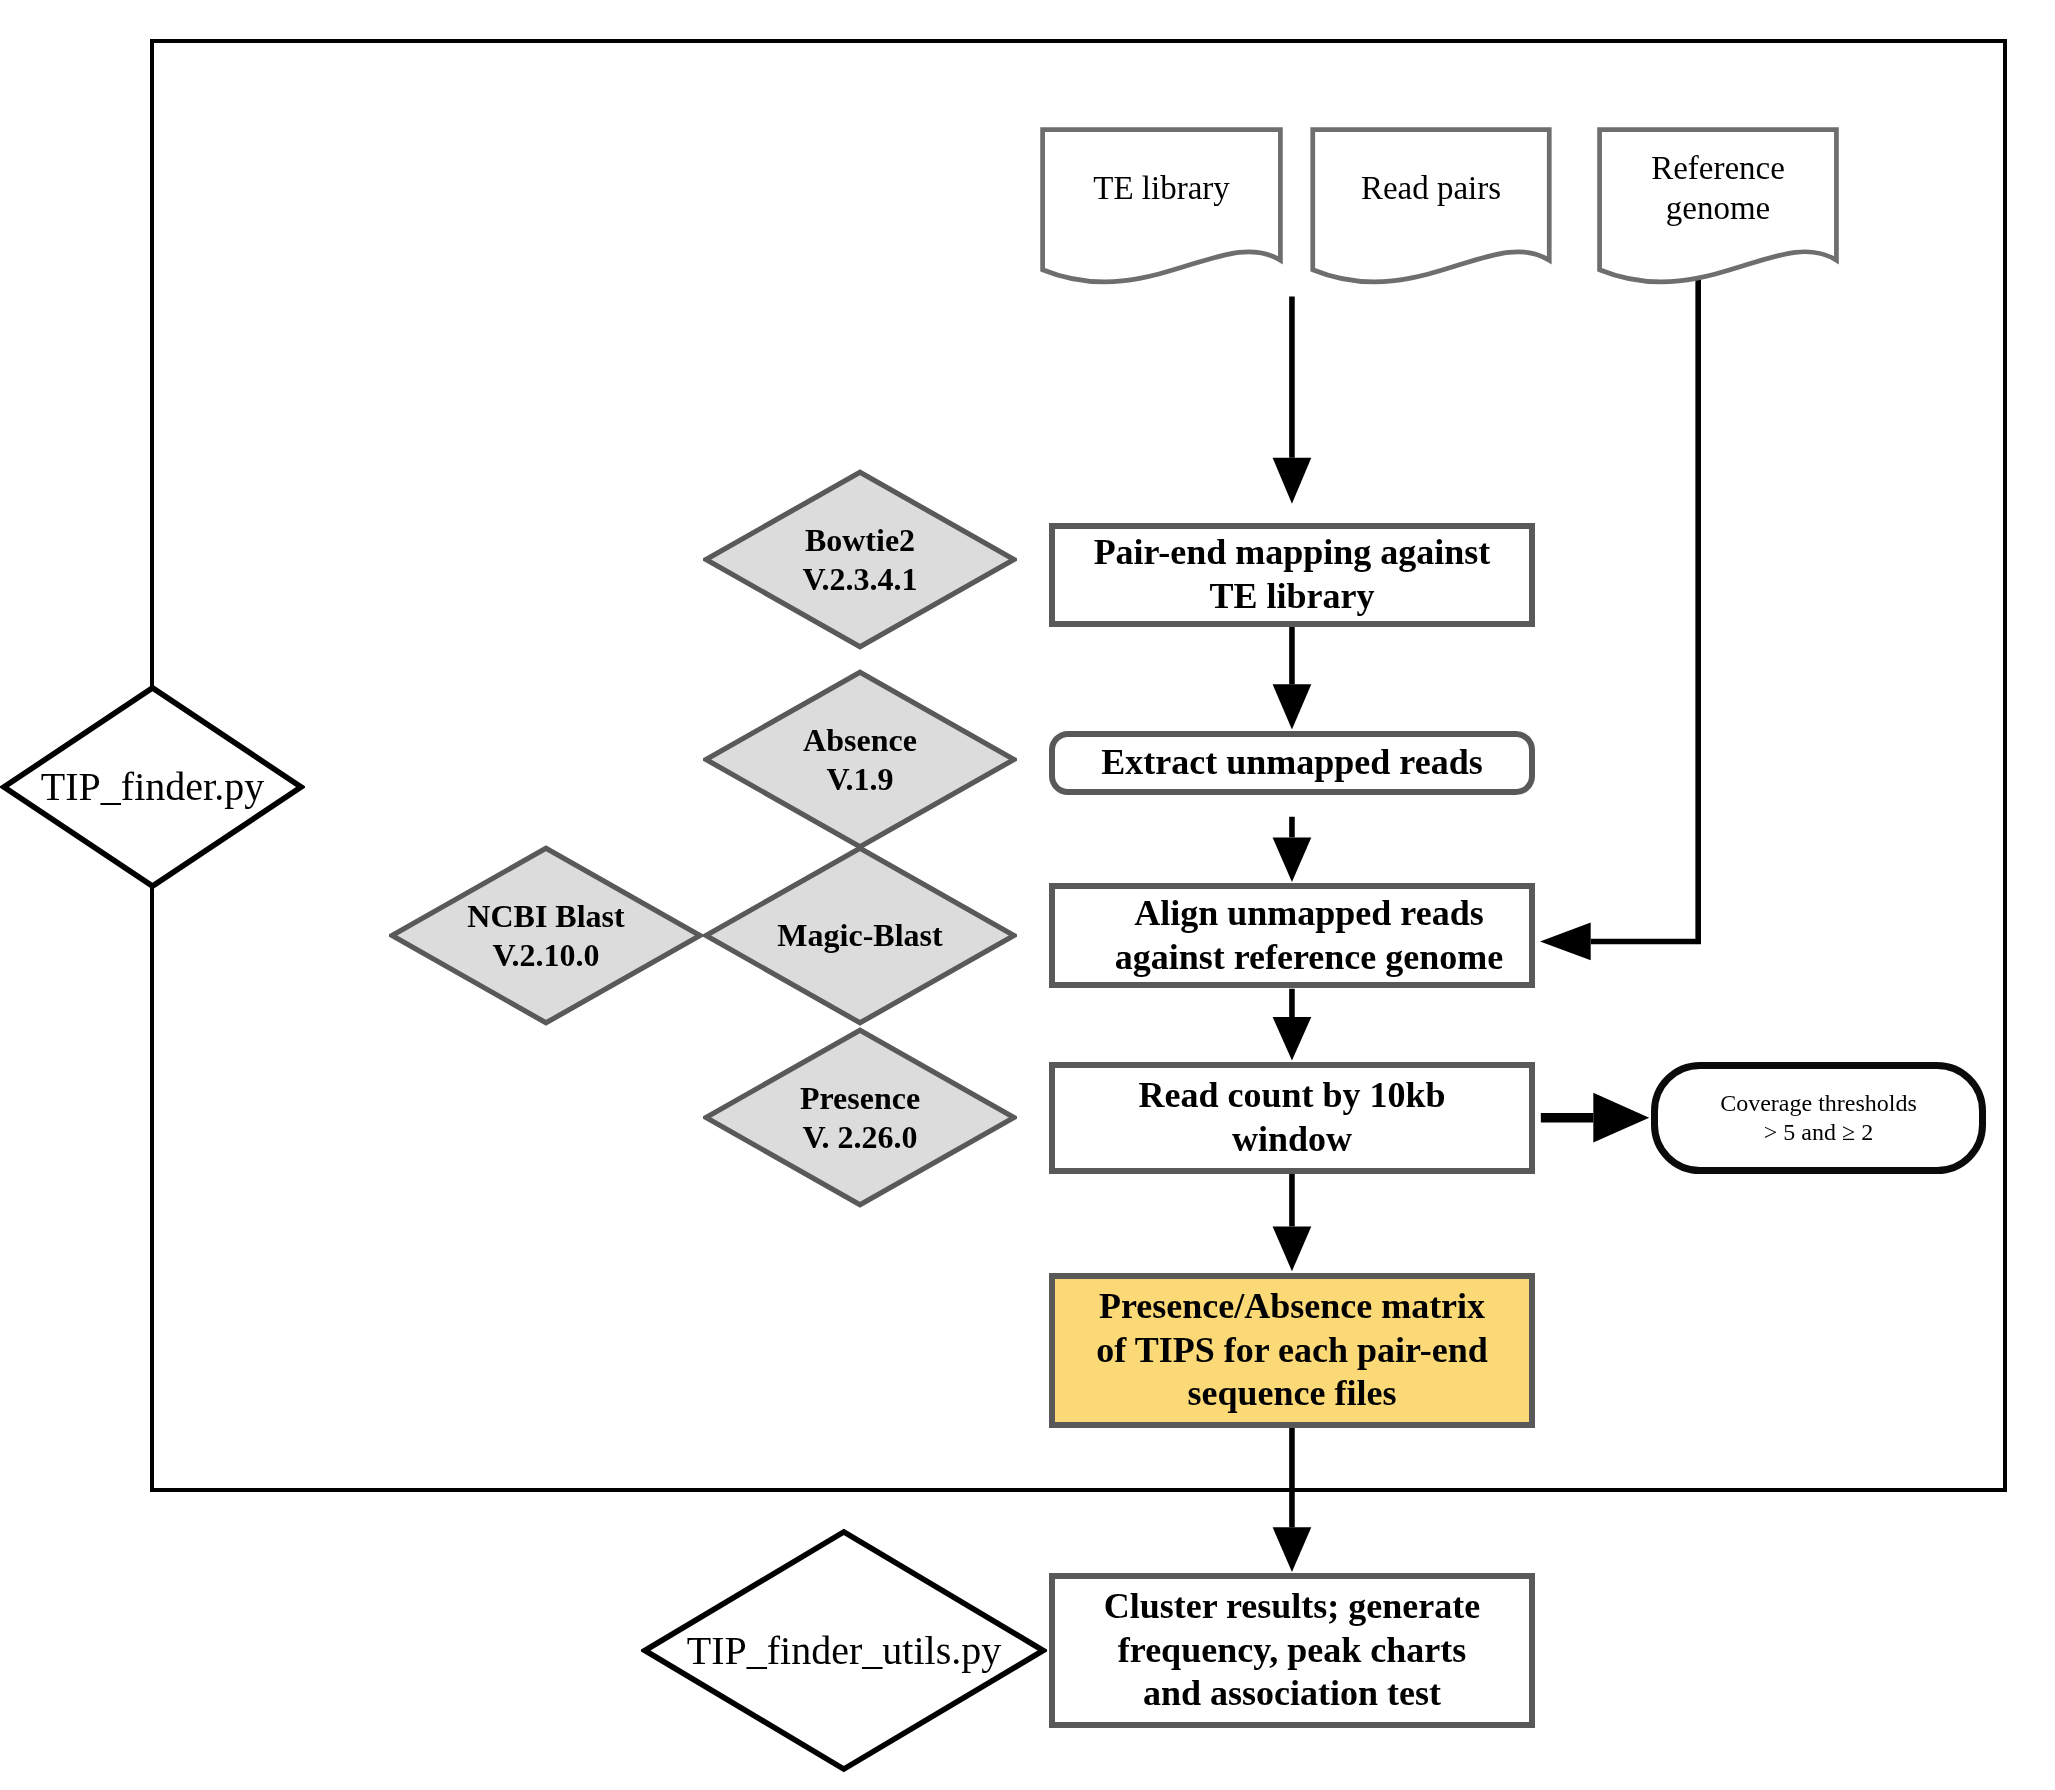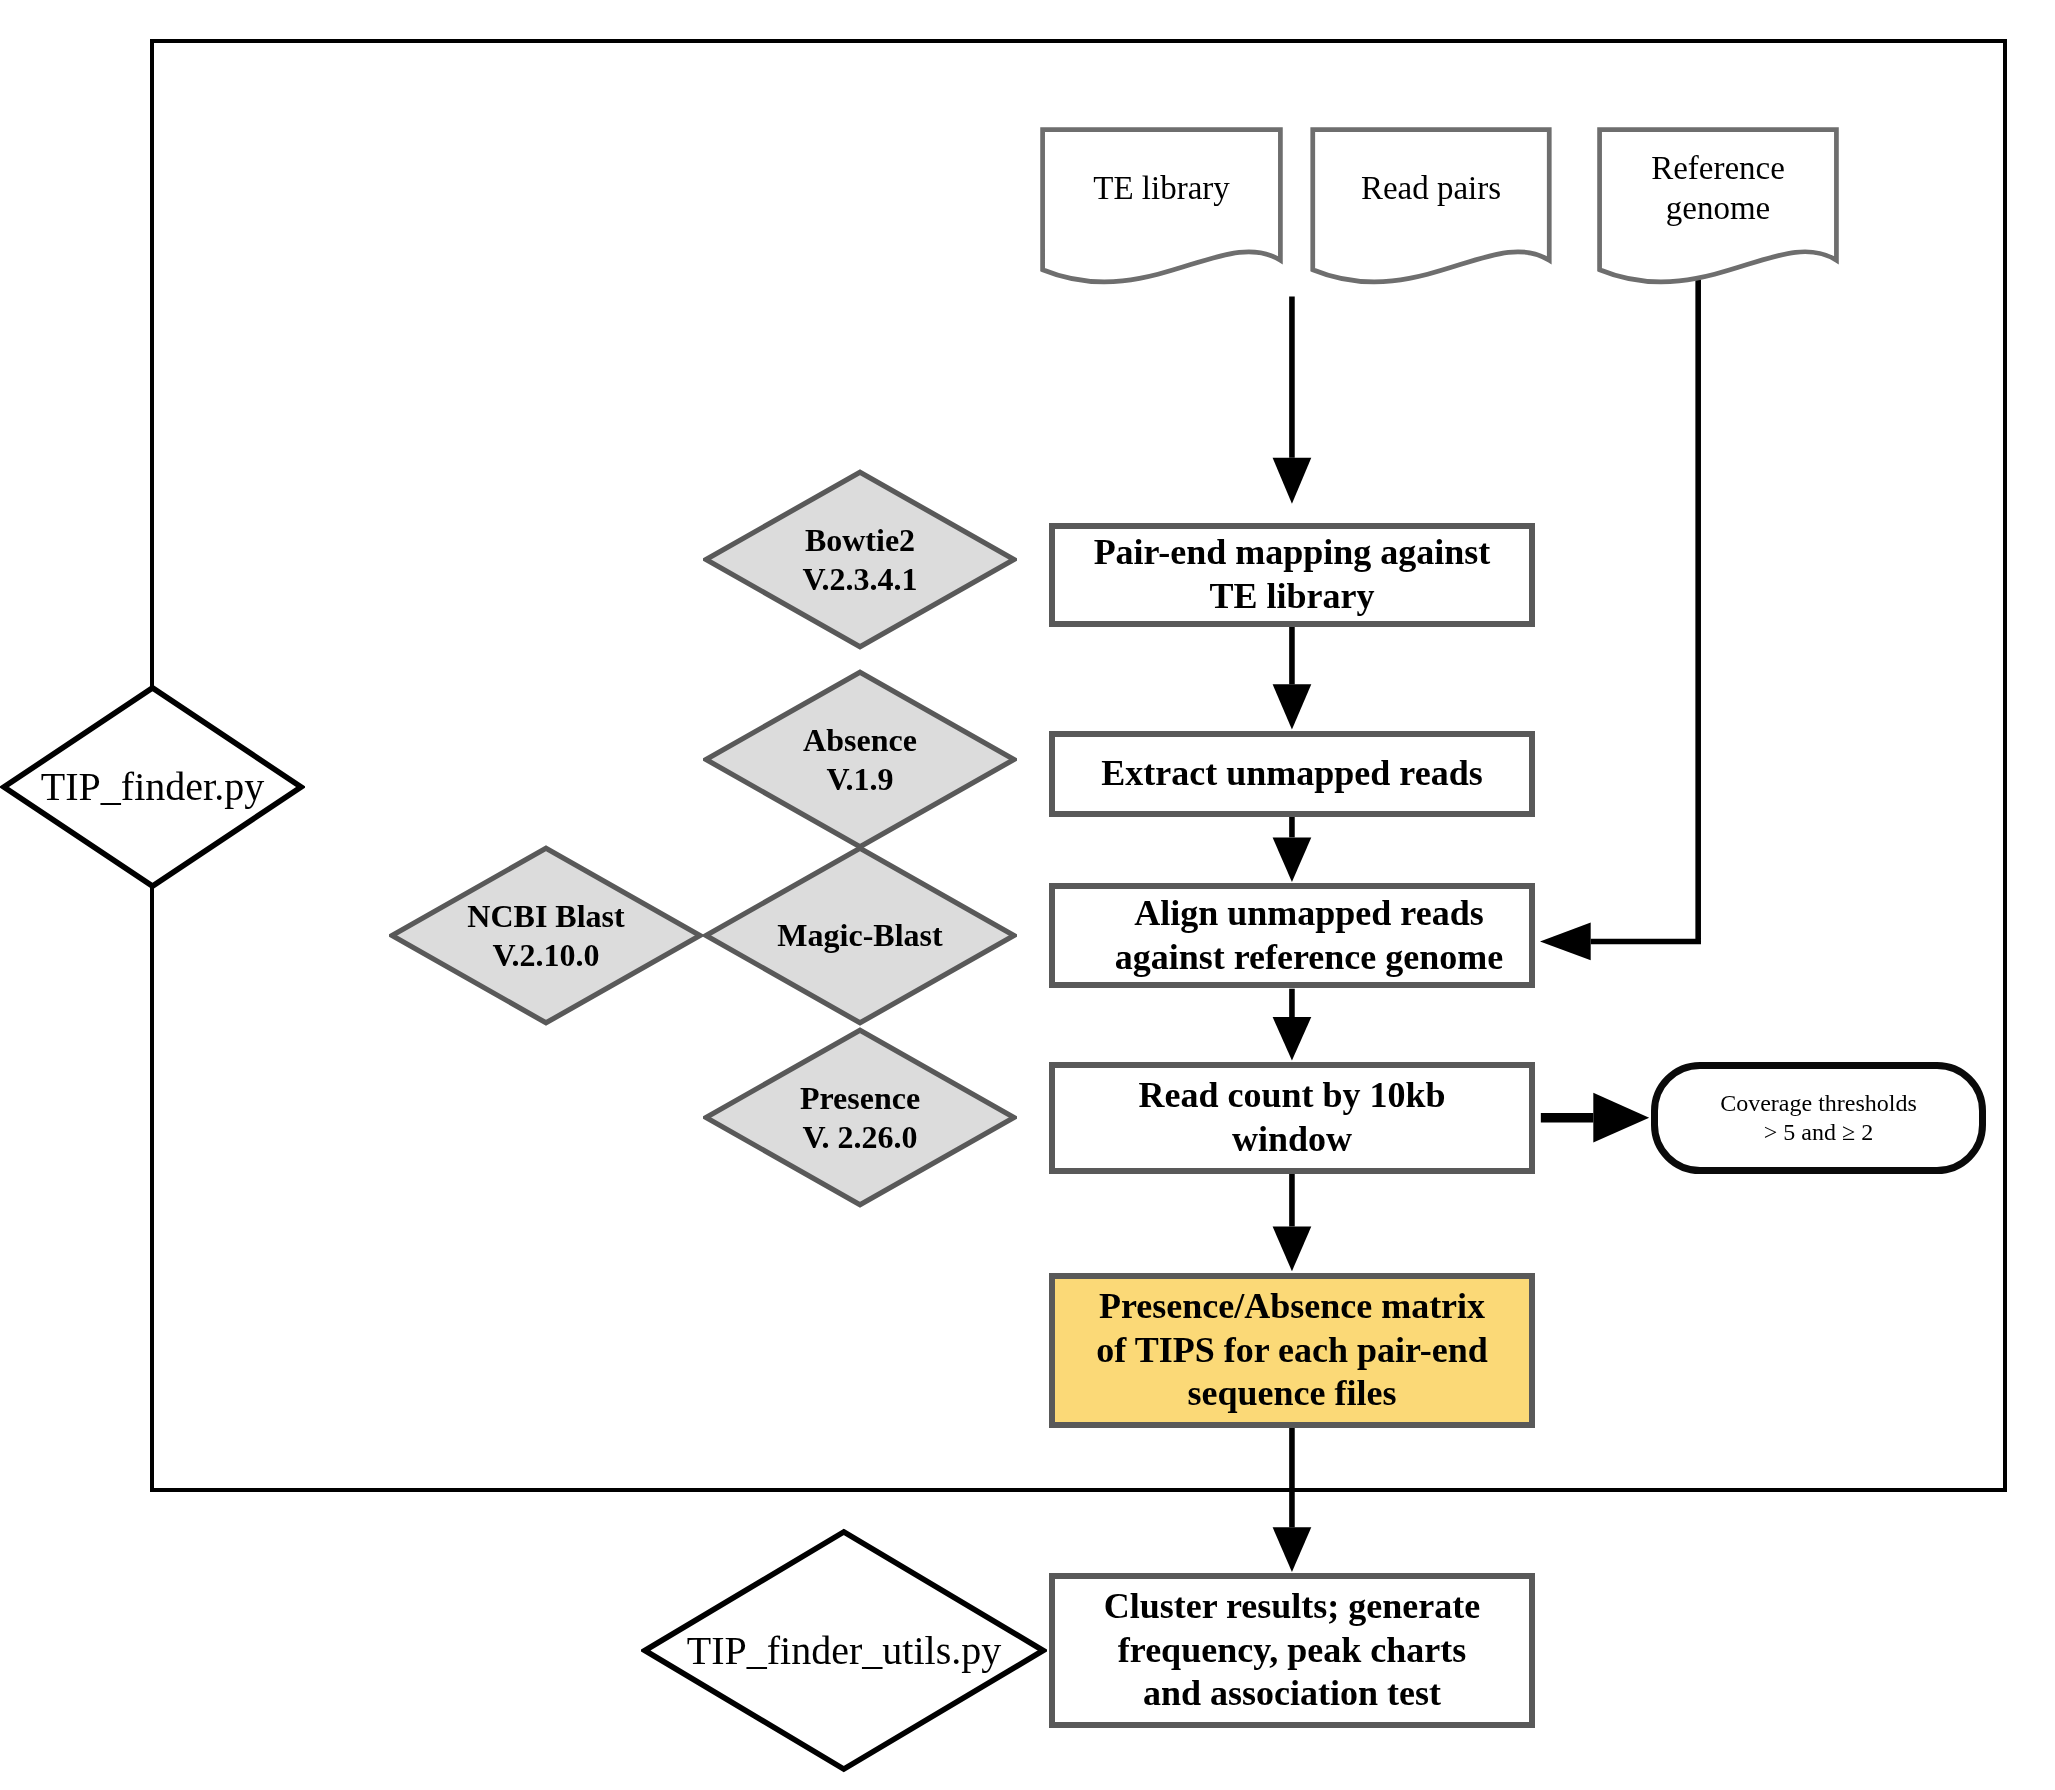--- a/index.html
+++ b/index.html
@@ -117,21 +117,21 @@
   </svg>
   <div class="lbl">Presence
 V. 2.26.0</div>
 </div>
 
 <div class="abs pbox" style="left:1049px;top:505px;width:486px;height:104px;margin-top:18px;">
   <div class="lbl">Pair-end mapping against
 TE library</div>
 </div>
 
-<div class="abs pbox" style="left:1049px;top:731px;width:486px;height:86px;">
+<div class="abs pbox" style="left:1049px;top:731px;width:486px;height:64px;border-radius:19px;">
   <div class="lbl">Extract unmapped reads</div>
 </div>
 
 <div class="abs pbox" style="left:1049px;top:883px;width:486px;height:105px;padding-left:34px;">
   <div class="lbl">Align unmapped reads
 against reference genome</div>
 </div>
 
 <div class="abs pbox" style="left:1049px;top:1062px;width:486px;height:112px;align-items:center;">
   <div class="lbl">Read count by 10kb

